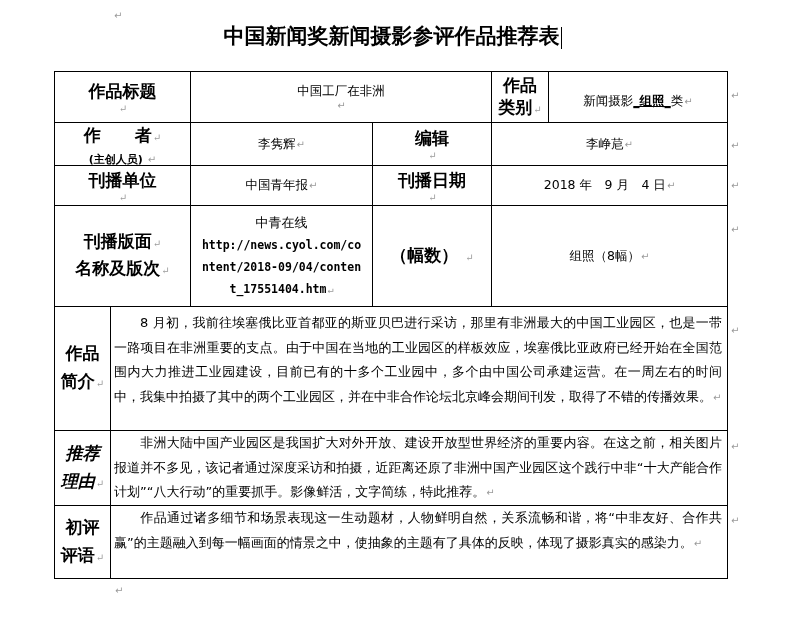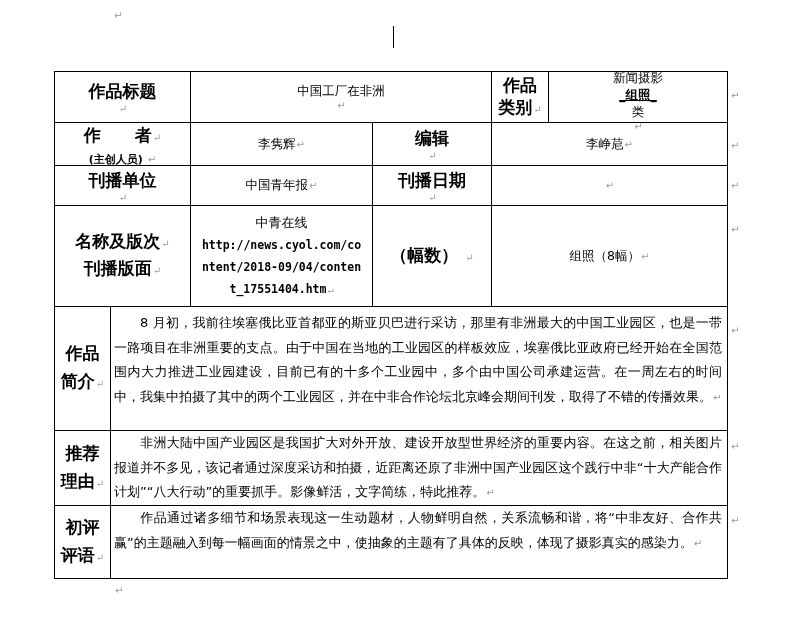--- a/index.html
+++ b/index.html
@@ -19,21 +19,21 @@
   .mono { font-family: "DejaVu Sans Mono", "Liberation Mono", monospace; font-weight: bold; font-size: 11.5px; line-height: 22px; }
   .para { position: absolute; font-size: 13px; line-height: 24.5px; text-align: justify; }
   .para .indent { display: inline-block; width: 26px; }
 </style>
 </head>
 <body>
 
 <span class="pm-abs" style="left:114px;top:10px;">↵</span>
 
 <div class="title">
-  <span class="cursor"></span>
+  <span>中国新闻奖新闻摄影参评作品推荐表</span><span class="cursor"></span>
 </div>
 
 <div>
 
   <div class="hline" style="left:54px;top:71px;width:674px;"></div>
   <div class="hline" style="left:54px;top:122px;width:674px;"></div>
   <div class="hline" style="left:54px;top:165px;width:674px;"></div>
   <div class="hline" style="left:54px;top:205px;width:674px;"></div>
   <div class="hline" style="left:54px;top:306px;width:674px;"></div>
   <div class="hline" style="left:54px;top:430px;width:674px;"></div>
@@ -55,21 +55,21 @@
       <span class="pm">↵</span>
   </div>
   <div class="cell val" style="left:191px;top:72px;width:300px;height:50px;flex-direction:column;">
     <span>中国工厂在非洲</span>
       <span class="pm">↵</span>
   </div>
   <div class="cell lbl" style="left:492px;top:72px;width:56px;height:50px;flex-direction:column;line-height:22px;">
     <span>作品</span>
     <span><span>类别</span><span class="pm">↵</span></span>
   </div>
-  <div class="cell val" style="left:549px;top:72px;width:178px;height:50px;padding-top:8px;flex-direction:column;">
+  <div class="cell val" style="left:549px;top:72px;width:178px;height:50px;padding-top:8px;">
     <span>新闻摄影</span>
       <span style="text-decoration:underline;font-weight:bold;">_组照_</span>
       <span>类</span>
       <span class="pm">↵</span>
   </div>
 
   <div class="cell" style="left:55px;top:123px;width:135px;height:42px;flex-direction:column;">
     <span class="lbl" style="line-height:28px;white-space:pre;"><span>作　　者</span><span class="pm">↵</span></span>
     <span style="font-size:11px;font-weight:bold;line-height:16px;"><span>(主创人员)</span> <span class="pm">↵</span></span>
   </div>
@@ -92,26 +92,26 @@
   </div>
   <div class="cell val" style="left:191px;top:166px;width:181px;height:39px;">
     <span>中国青年报</span>
       <span class="pm">↵</span>
   </div>
   <div class="cell lbl" style="left:373px;top:166px;width:118px;height:39px;">
     <span>刊播日期</span>
       <span class="pm">↵</span>
   </div>
   <div class="cell val" style="left:492px;top:166px;width:235px;height:39px;white-space:pre;">
-    <span class="pm">↵</span>
+    <span>2018 年　9 月　4 日</span><span class="pm">↵</span>
   </div>
 
   <div class="cell lbl" style="left:55px;top:206px;width:135px;height:100px;flex-direction:column;line-height:25px;">
+    <span><span>刊播版面</span><span class="pm">↵</span></span>
     <span><span>名称及版次</span><span class="pm">↵</span></span>
-    <span><span>刊播版面</span><span class="pm">↵</span></span>
   </div>
   <div class="cell" style="left:191px;top:206px;width:181px;height:100px;flex-direction:column;">
     <span style="font-size:13px;line-height:22px;">中青在线</span>
     <span class="mono">http://news.cyol.com/co</span>
     <span class="mono">ntent/2018-09/04/conten</span>
     <span class="mono"><span>t_17551404.htm</span><span class="pm">↵</span></span>
   </div>
   <div class="cell lbl" style="left:373px;top:206px;width:118px;height:100px;flex-direction:column;line-height:25px;">
     <span><span>（幅数）</span> <span class="pm">↵</span></span>
   </div>
@@ -121,21 +121,21 @@
   </div>
 
   <div class="cell lbl" style="left:55px;top:307px;width:55px;height:123px;flex-direction:column;line-height:28px;">
     <span>作品</span>
     <span><span>简介</span><span class="pm">↵</span></span>
   </div>
   <div class="para" style="left:114px;top:311px;width:608px;">
     <span class="indent"></span><span>8 月初，我前往埃塞俄比亚首都亚的斯亚贝巴进行采访，那里有非洲最大的中国工业园区，也是一带一路项目在非洲重要的支点。由于中国在当地的工业园区的样板效应，埃塞俄比亚政府已经开始在全国范围内大力推进工业园建设，目前已有的十多个工业园中，多个由中国公司承建运营。在一周左右的时间中，我集中拍摄了其中的两个工业园区，并在中非合作论坛北京峰会期间刊发，取得了不错的传播效果。</span><span class="pm">↵</span>
   </div>
 
-  <div class="cell lbl" style="left:55px;top:431px;width:55px;height:74px;flex-direction:column;line-height:28px;">
+  <div class="cell lbl" style="left:55px;top:431px;width:55px;height:74px;flex-direction:column;line-height:28px;font-style:italic;">
     <span>推荐</span>
     <span><span>理由</span><span class="pm">↵</span></span>
   </div>
   <div class="para" style="left:114px;top:431px;width:608px;">
     <span class="indent"></span><span>非洲大陆中国产业园区是我国扩大对外开放、建设开放型世界经济的重要内容。在这之前，相关图片报道并不多见，该记者通过深度采访和拍摄，近距离还原了非洲中国产业园区这个践行中非“十大产能合作计划”“八大行动”的重要抓手。影像鲜活，文字简练，特此推荐。</span><span class="pm">↵</span>
   </div>
 
   <div class="cell lbl" style="left:55px;top:506px;width:55px;height:72px;flex-direction:column;line-height:28px;">
     <span>初评</span>
     <span><span>评语</span><span class="pm">↵</span></span>

